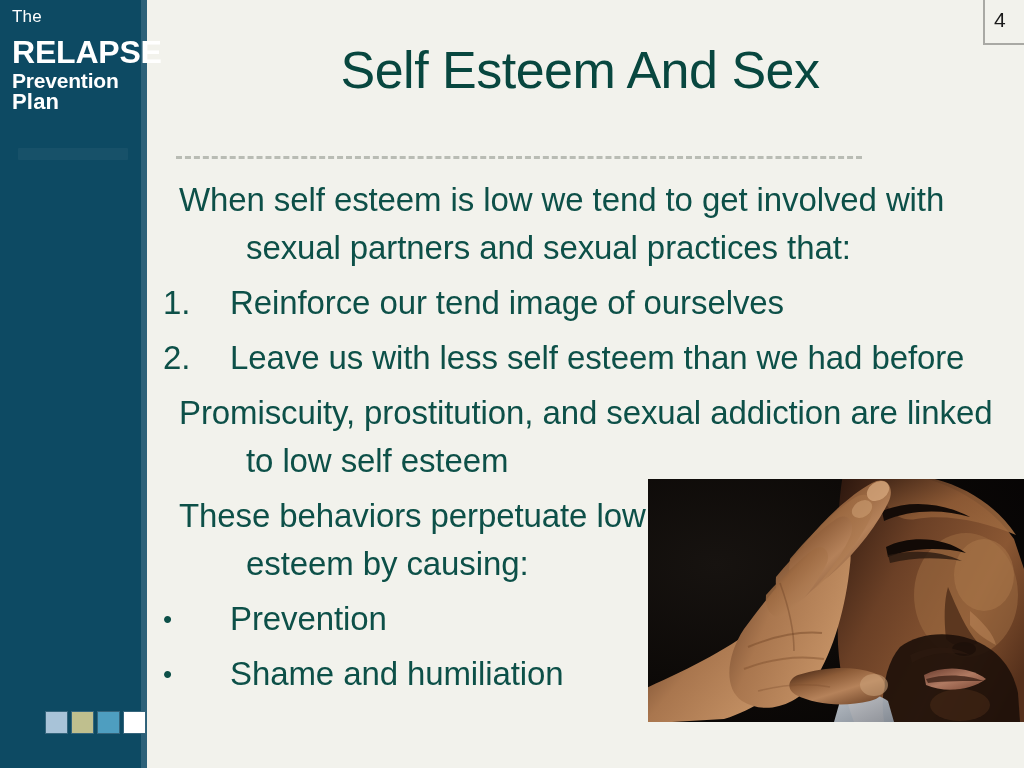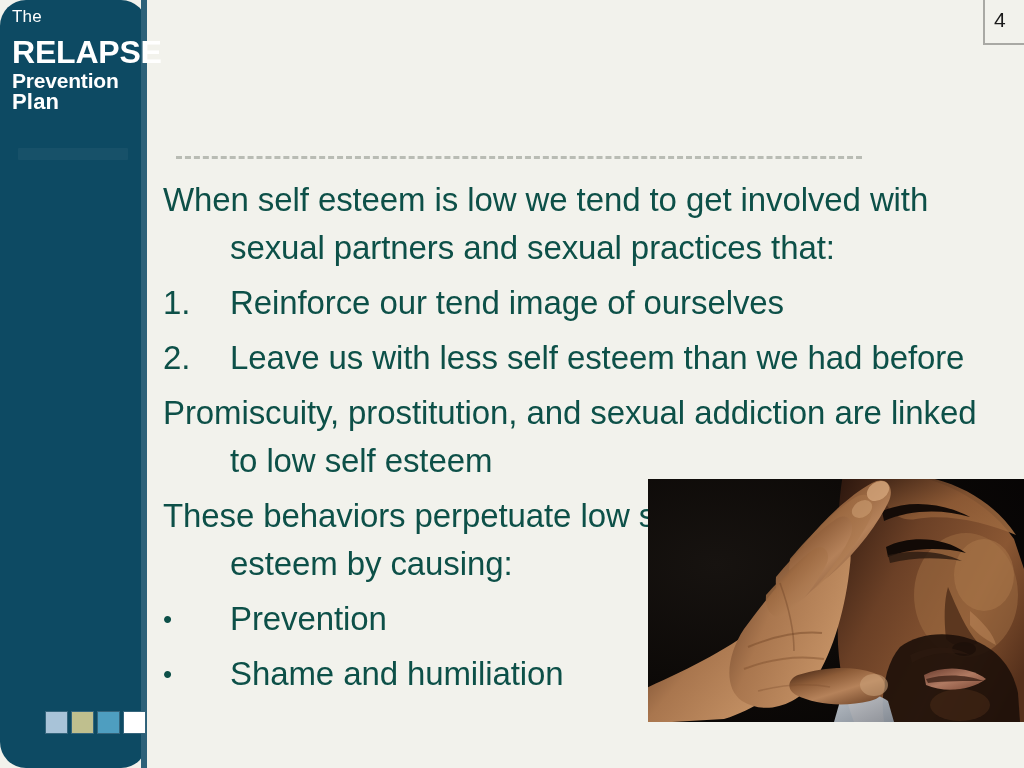--- a/index.html
+++ b/index.html
@@ -20,21 +20,20 @@
   }
 
   
   #sidebar {
     position: absolute;
     left: 0;
     top: 0;
     width: 147px;
     height: 768px;
     background: #0d4a63;
-    border-radius: 26px;
   }
   #sidebar-edge {
     position: absolute;
     left: 141px;
     top: 0;
     width: 6px;
     height: 768px;
     background: #2d6179;
   }
   #logo-block {
@@ -137,21 +136,21 @@
     left: 163px;
     top: 176px;
     width: 830px;
     color: #0d5048;
   }
   .para {
     font-size: 33px;
     line-height: 48px;
     padding-left: 67px;
     text-indent: -67px;
-    margin: 0 0 7px 0;
+    margin: 0 0 7px 16px;
     letter-spacing: -.1px;
   }
   .listrow {
     display: flex;
     font-size: 33px;
     line-height: 48px;
     margin: 0 0 7px 0;
     letter-spacing: -.1px;
   }
   .marker {
@@ -200,20 +199,21 @@
     <div id="swatches">
       <div class="swatch" style="background:#a8c3d8"></div>
       <div class="swatch" style="background:#bfbf8e"></div>
       <div class="swatch" style="background:#4e9ec0"></div>
       <div class="swatch" style="background:#ffffff"></div>
     </div>
   </div>
 
   <div id="slide-number">4</div>
 
+  <div id="title">Self Esteem And Sex</div>
 
   <div id="divider"></div>
 
   <div id="body">
 
     <p class="para">When self esteem is low we tend to get involved with sexual partners and sexual practices that:</p>
 
     <div class="listrow">
       <span class="marker">1.</span>
       <span class="itemtext">Reinforce our tend image of ourselves</span>

